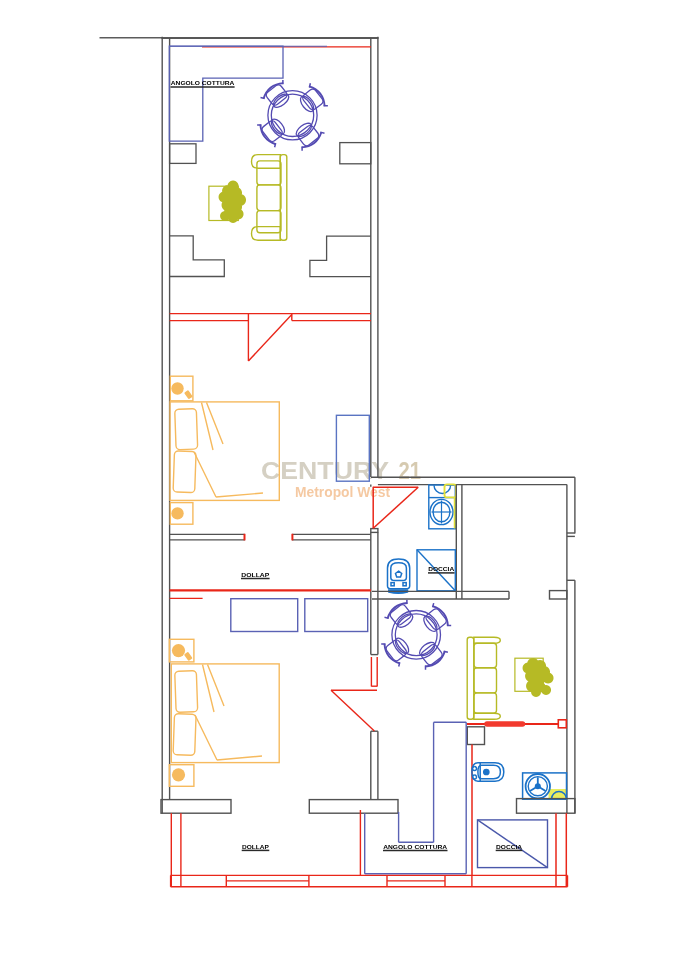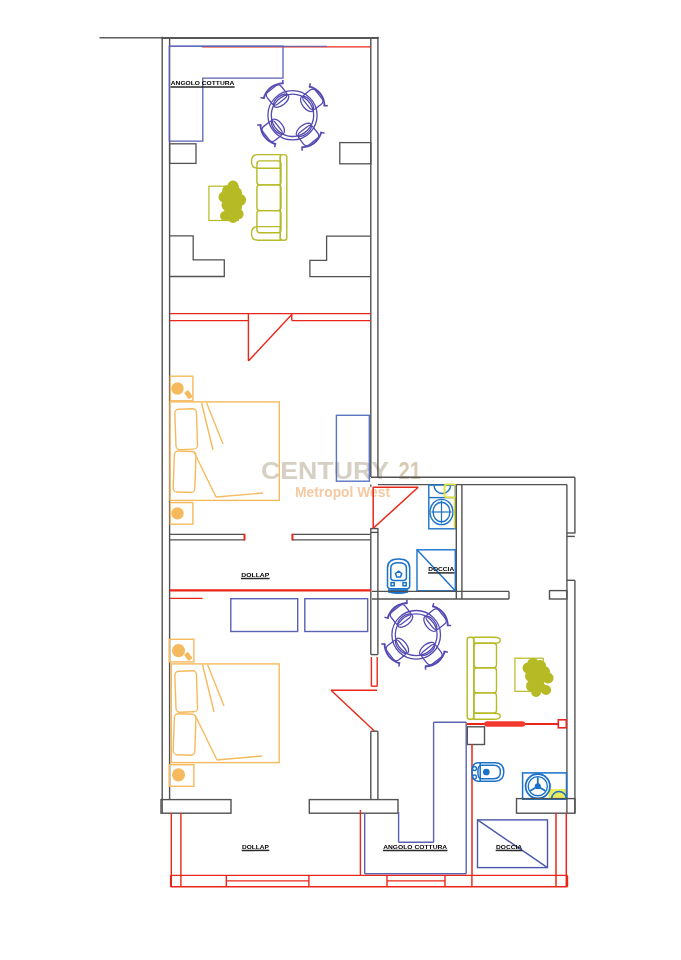--- a/index.html
+++ b/index.html
@@ -1,16 +1,16 @@
 <!DOCTYPE html>
 <html><head>
 <meta charset="utf-8">
 <style>
   html,body{margin:0;padding:0;background:#ffffff;}
-  .page{width:681px;height:960px;position:relative;background:#fff;overflow:hidden;border-radius:27px;}
+  .page{width:681px;height:960px;position:relative;background:#fff;overflow:hidden;}
   svg{position:absolute;left:0;top:0;}
   text{font-family:"Liberation Sans",sans-serif;}
 </style>
 </head>
 <body>
 <div class="page">
 <svg width="681" height="960" viewBox="0 0 681 960" fill="none">
 
 <g>
 <text x="261" y="478.8" font-size="24" font-weight="700" fill="#d5d0c3" textLength="128" lengthAdjust="spacingAndGlyphs">CENTURY</text>

